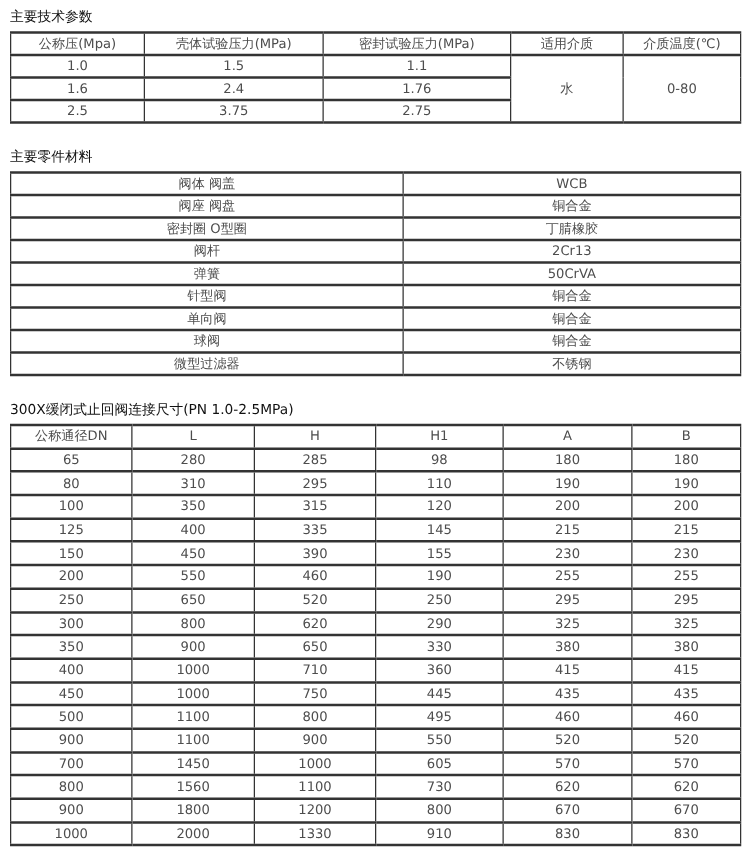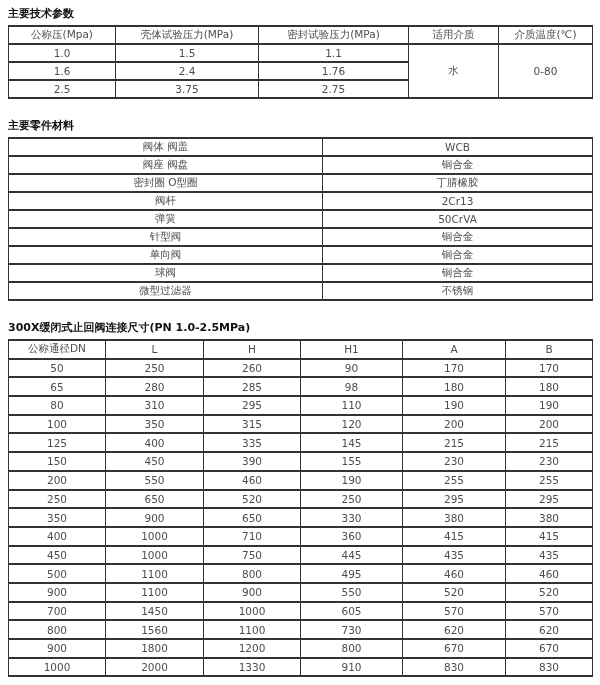--- a/index.html
+++ b/index.html
@@ -11,21 +11,21 @@
     width: 600px;
     height: 685px;
     font-family: "DejaVu Sans", "Liberation Sans", sans-serif;
     overflow: hidden;
   }
   .page {
     padding: 3px 8px 0 8px;
   }
   .section-title {
     font-size: 11px;
-    font-weight: bold;
+    font-weight: normal;
     color: #111111;
     line-height: 14px;
     margin: 4px 0 4px 0;
   }
   .section-title.mid { margin-top: 20px; }
   table {
     border-collapse: collapse;
     table-layout: fixed;
     width: 584px;
     border-radius: 16px;
@@ -149,28 +149,20 @@
     <tbody>
         <tr>
           <td>公称通径DN</td>
           <td>L</td>
           <td>H</td>
           <td>H1</td>
           <td>A</td>
           <td>B</td>
         </tr>
         <tr>
-          <td>50</td>
-          <td>250</td>
-          <td>260</td>
-          <td>90</td>
-          <td>170</td>
-          <td>170</td>
-        </tr>
-        <tr>
           <td>65</td>
           <td>280</td>
           <td>285</td>
           <td>98</td>
           <td>180</td>
           <td>180</td>
         </tr>
         <tr>
           <td>80</td>
           <td>310</td>
@@ -213,20 +205,28 @@
         </tr>
         <tr>
           <td>250</td>
           <td>650</td>
           <td>520</td>
           <td>250</td>
           <td>295</td>
           <td>295</td>
         </tr>
         <tr>
+          <td>300</td>
+          <td>800</td>
+          <td>620</td>
+          <td>290</td>
+          <td>325</td>
+          <td>325</td>
+        </tr>
+        <tr>
           <td>350</td>
           <td>900</td>
           <td>650</td>
           <td>330</td>
           <td>380</td>
           <td>380</td>
         </tr>
         <tr>
           <td>400</td>
           <td>1000</td>

